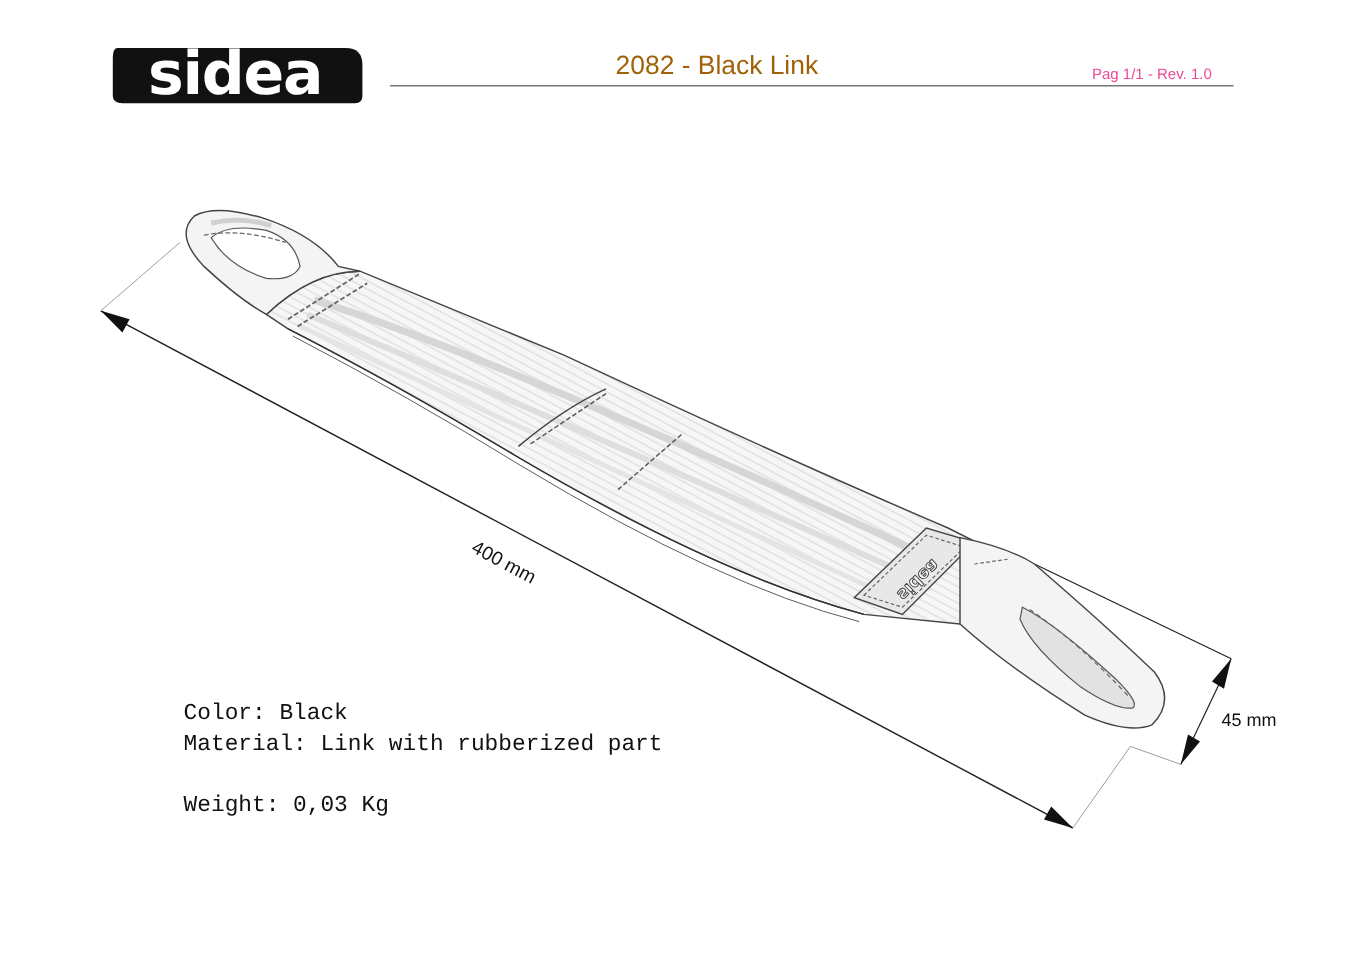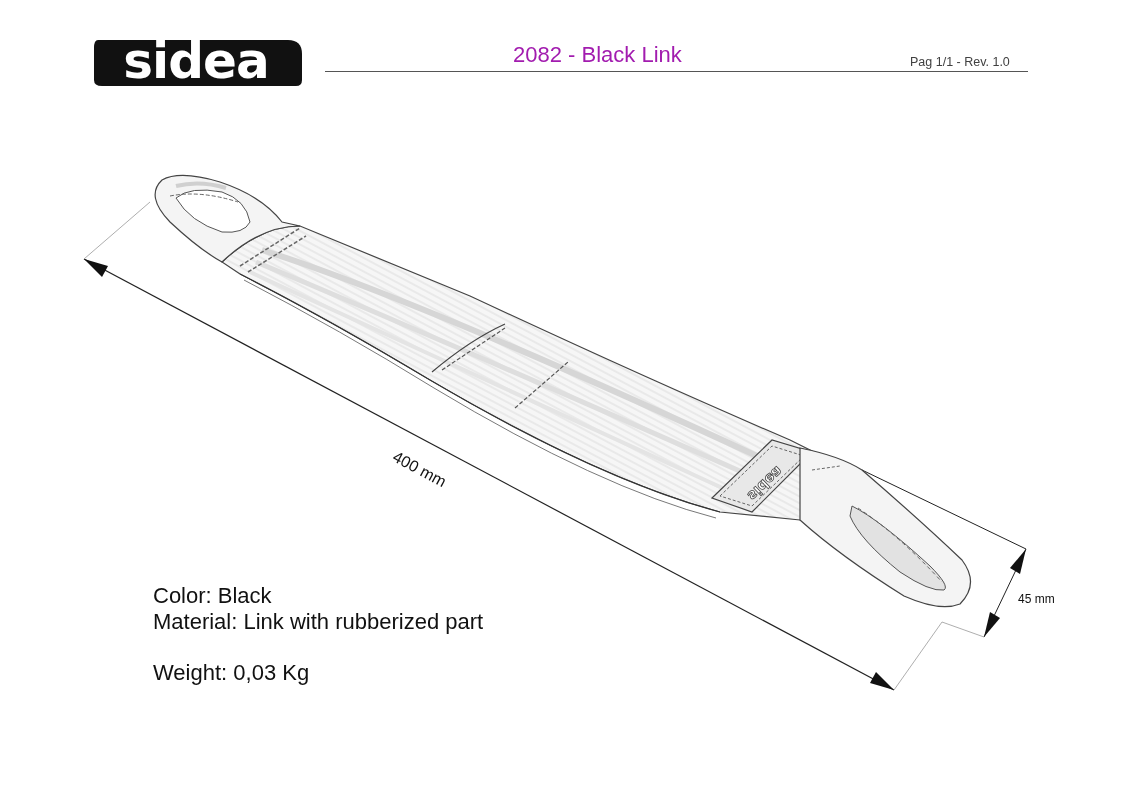--- a/index.html
+++ b/index.html
@@ -1,26 +1,26 @@
 <!DOCTYPE html>
 <html><head>
 <meta charset="utf-8">
 <style>
   html, body { margin: 0; padding: 0; background: #ffffff; }
   body { width: 1131px; height: 800px; position: relative; overflow: hidden;
          font-family: "Liberation Sans", sans-serif; color: #111; }
   .logo { position: absolute; left: 92px; top: 36px; width: 212px; height: 52px; }
-  .title { position: absolute; left: 513px; top: 42px; font-size: 22px; color: #a21caf; white-space: nowrap; }
-  .pageinfo { position: absolute; left: 910px; top: 55px; font-size: 12.5px; color: #404040; white-space: nowrap; }
+  .title { position: absolute; left: 513px; top: 42px; font-size: 22px; color: #a16207; white-space: nowrap; }
+  .pageinfo { position: absolute; left: 910px; top: 55px; font-size: 12.5px; color: #ec4899; white-space: nowrap; }
   .header-rule { position: absolute; left: 325px; top: 71px; width: 703px; height: 0; border-top: 1px solid #555; }
   .drawing { position: absolute; left: 0; top: 0; width: 1131px; height: 800px; }
-  .spec { position: absolute; left: 153px; font-size: 22px; color: #111; white-space: nowrap; }
+  .spec { position: absolute; left: 153px; font-size: 19px; color: #111; white-space: nowrap; font-family: Liberation Mono, monospace; }
   .dim-400 { position: absolute; left: 398px; top: 448px; font-size: 16px; color: #111;
              transform: rotate(28deg); transform-origin: left top; white-space: nowrap; }
-  .dim-45 { position: absolute; left: 1018px; top: 592px; font-size: 12px; color: #111; white-space: nowrap; }
+  .dim-45 { position: absolute; left: 1018px; top: 592px; font-size: 15px; color: #111; white-space: nowrap; }
 </style>
 </head>
 <body>
 
 <svg class="logo" viewBox="0 0 212 52">
   <path d="M6 4 H196 Q210 4 210 18 V44 Q210 50 204 50 H10 Q2 50 2 44 V12 Q2 4 6 4 Z" fill="#111"></path>
   <text x="104" y="42" text-anchor="middle" font-family="'DejaVu Sans', sans-serif" font-weight="bold" font-size="50" fill="#fff" letter-spacing="-1">sidea</text>
 </svg>
 
 <div class="title">2082 - Black Link</div>

